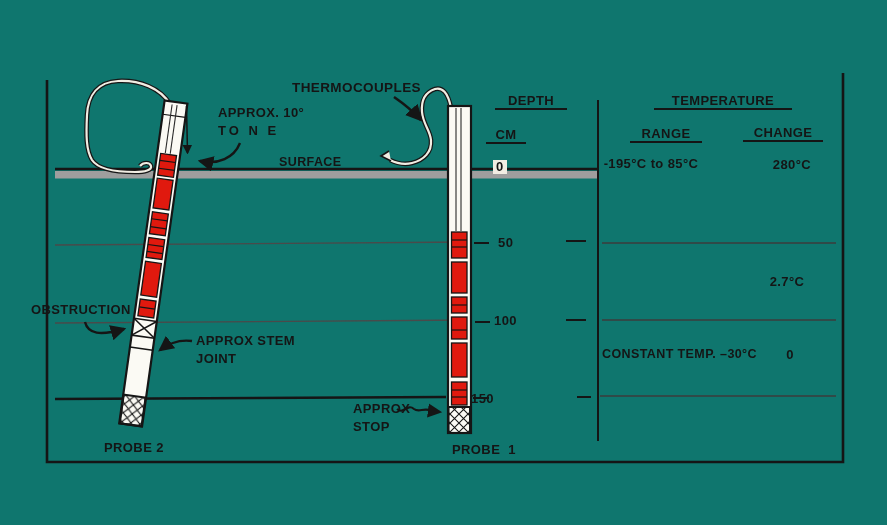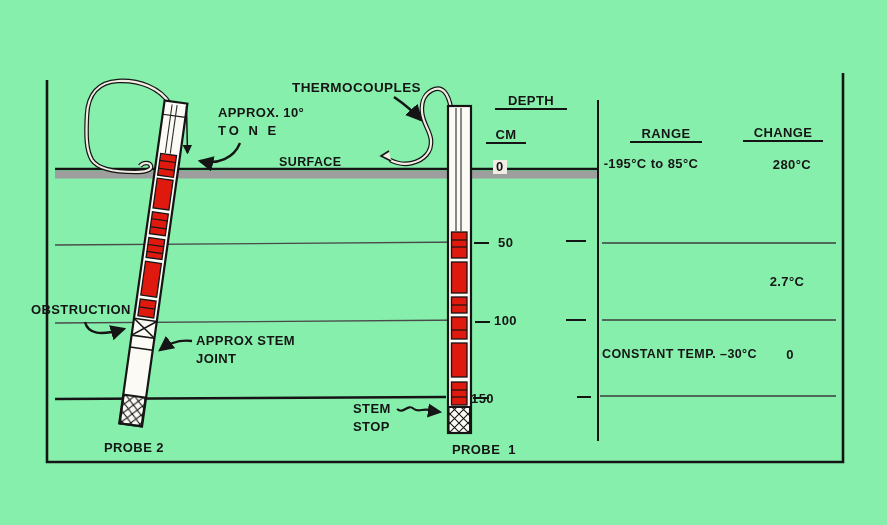--- a/index.html
+++ b/index.html
@@ -1,16 +1,16 @@
 <!DOCTYPE html>
 <html><head>
 <meta charset="utf-8">
 <style>
   html,body{margin:0;padding:0;background:#e8e4da;}
-  #stage{position:relative;width:887px;height:525px;background:#86efac;overflow:hidden;
+  #stage{position:relative;width:887px;height:525px;background:#0f766e;overflow:hidden;
          font-family:"Liberation Sans",sans-serif;}
   svg{position:absolute;left:0;top:0;}
   .lbl{position:absolute;font-weight:bold;font-size:13px;letter-spacing:.4px;
        color:#151515;white-space:pre;line-height:1.1;}
   .ctr{text-align:center;}
   .ul{border-bottom:2.2px solid #151515;padding-bottom:0;}
   .small{font-size:12.5px;}
   .d0bg{background:#f1ede3;padding:0 3px;}
 </style>
 </head>
@@ -135,31 +135,32 @@
 </svg>
 
 <div class="lbl" style="left:292px;top:81px;font-size:13.5px;">THERMOCOUPLES</div>
 <div class="lbl" style="left:218px;top:106px;">APPROX. 10°</div>
 <div class="lbl" style="left:218px;top:124px;letter-spacing:3px;">TO N E</div>
 <div class="lbl small" style="left:279px;top:156px;">SURFACE</div>
 <div class="lbl" style="left:31px;top:303px;">OBSTRUCTION</div>
 <div class="lbl" style="left:196px;top:334px;">APPROX STEM</div>
 <div class="lbl" style="left:196px;top:352px;">JOINT</div>
 <div class="lbl" style="left:104px;top:441px;">PROBE 2</div>
-<div class="lbl" style="left:353px;top:402px;">STEM</div>
+<div class="lbl" style="left:353px;top:402px;">APPROX</div>
 <div class="lbl" style="left:353px;top:420px;">STOP</div>
 <div class="lbl" style="left:412px;top:443px;padding-left:40px;">PROBE  1</div>
 
 <div class="lbl ctr ul" style="left:495px;top:94px;width:72px;">DEPTH</div>
 <div class="lbl ctr ul" style="left:486px;top:128px;width:40px;">CM</div>
 <div class="lbl d0bg" style="left:493px;top:160px;">0</div>
 <div class="lbl" style="left:498px;top:236px;">50</div>
 <div class="lbl" style="left:494px;top:314px;">100</div>
 <div class="lbl" style="left:471px;top:392px;">150</div>
 
+<div class="lbl ctr ul" style="left:654px;top:94px;width:138px;">TEMPERATURE</div>
 <div class="lbl ctr ul" style="left:630px;top:127px;width:72px;">RANGE</div>
 <div class="lbl ctr ul" style="left:743px;top:126px;width:80px;">CHANGE</div>
 
 <div class="lbl ctr" style="left:584px;top:157px;width:134px;">-195°C to 85°C</div>
 <div class="lbl ctr" style="left:760px;top:158px;width:64px;">280°C</div>
 
 <div class="lbl ctr" style="left:758px;top:275px;width:58px;">2.7°C</div>
 
 <div class="lbl small" style="left:602px;top:348px;">CONSTANT TEMP. –30°C</div>
 <div class="lbl ctr" style="left:779px;top:348px;width:22px;">0</div>

